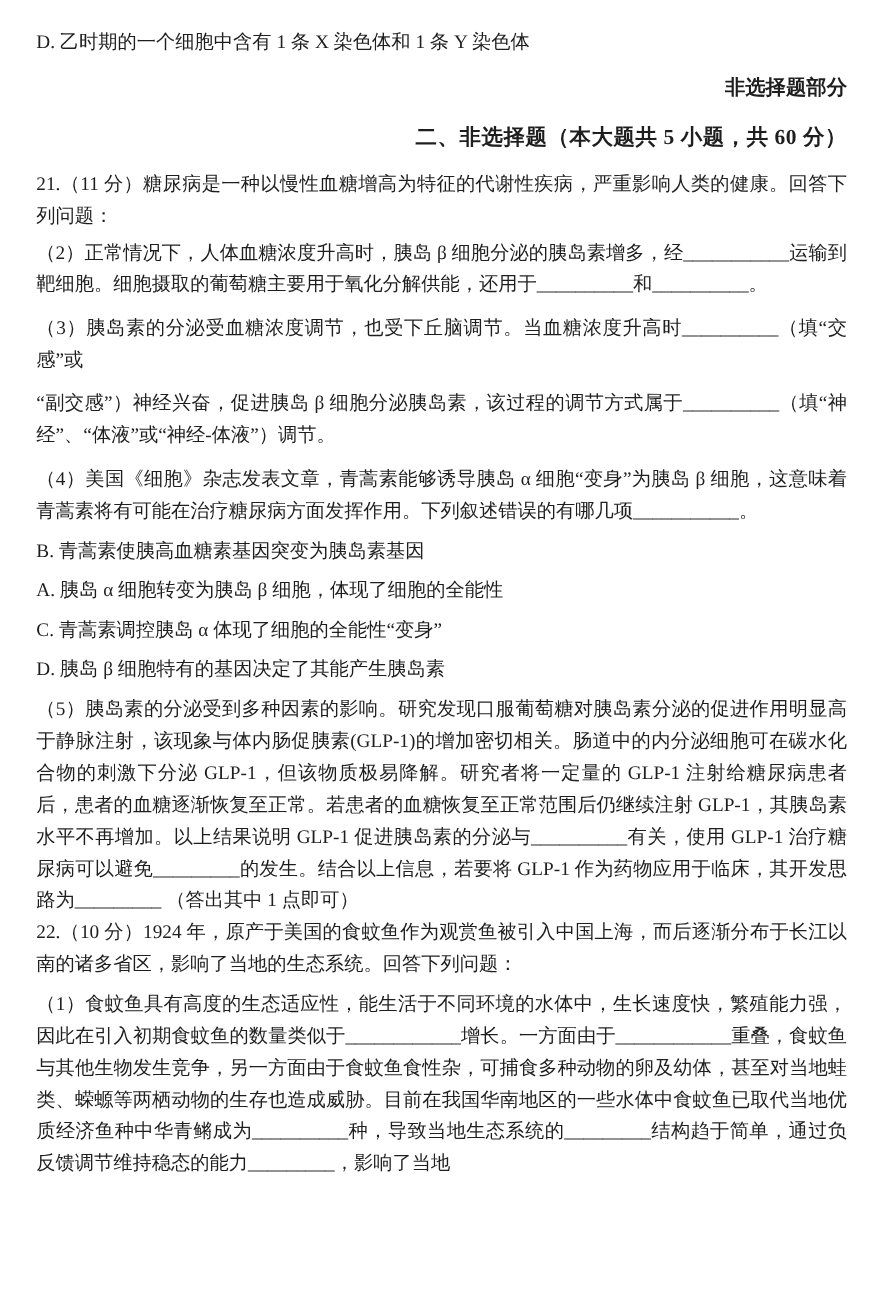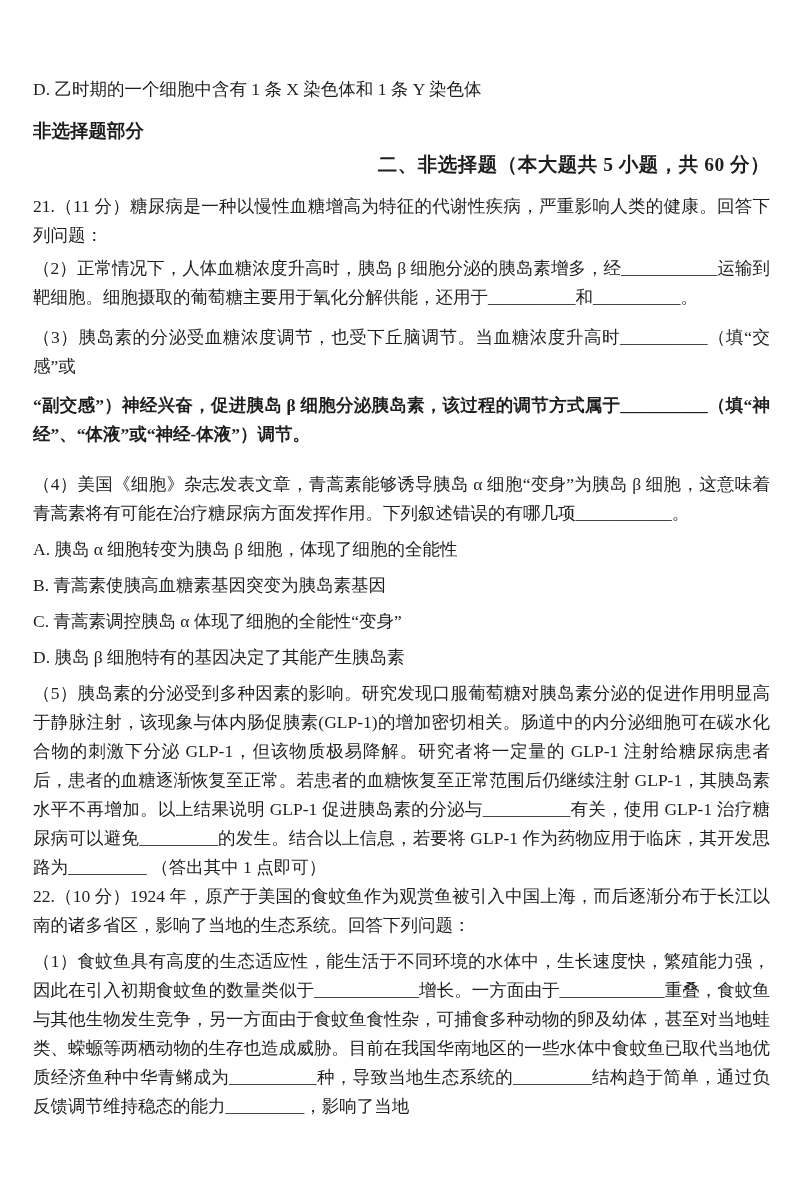--- a/index.html
+++ b/index.html
@@ -11,42 +11,42 @@
     width: 800px;
     height: 1196px;
     overflow: hidden;
     font-family: "Liberation Serif", "DejaVu Serif", serif;
     color: #1e1e1e;
   }
   .page {
     box-sizing: border-box;
     width: 800px;
     height: 980px;
-    padding: 75px 30px 0 33px;
+    padding: 24px 30px 0 33px;
     font-size: 17.5px;
     line-height: 29px;
     text-align: justify;
   }
   .para {
     margin: 0;
     word-break: break-all;
   }
   .mb-sm  { margin-bottom: 4px; }
   .mb-7   { margin-bottom: 7px; }
-  .mb-9   { margin-bottom: 21px; font-weight: bold; }
+  .mb-9   { margin-bottom: 11px; }
   .mb-11  { margin-bottom: 11px; }
   .mb-12  { margin-bottom: 10px; }
   .mb-13  { margin-bottom: 13px; }
   .mb-15  { margin-bottom: 15px; }
   .mb-18  { }
   .center-title {
-    text-align: left;
+    text-align: right;
     font-weight: bold;
     font-size: 18.5px;
-    margin: 0 0 4px 0;
+    margin: 0 0 16px 0;
   }
   .big-heading {
     font-weight: bold;
     font-size: 19.5px;
     text-align: right;
     margin: 0 0 13px 16px;
     letter-spacing: 0.5px;
   }
 </style>
 </head>
@@ -64,23 +64,23 @@
 
 
   <p class="para mb-11">（2）正常情况下，人体血糖浓度升高时，胰岛 β 细胞分泌的胰岛素增多，经___________运输到靶细胞。细胞摄取的葡萄糖主要用于氧化分解供能，还用于__________和__________。</p>
 
   <p class="para mb-12">（3）胰岛素的分泌受血糖浓度调节，也受下丘脑调节。当血糖浓度升高时__________（填“交感”或</p>
 
   <p class="para mb-9">“副交感”）神经兴奋，促进胰岛 β 细胞分泌胰岛素，该过程的调节方式属于__________（填“神经”、“体液”或“神经-体液”）调节。</p>
 
   <p class="para mb-7">（4）美国《细胞》杂志发表文章，青蒿素能够诱导胰岛 α 细胞“变身”为胰岛 β 细胞，这意味着青蒿素将有可能在治疗糖尿病方面发挥作用。下列叙述错误的有哪几项___________。</p>
 
+  <p class="para mb-7">B. 青蒿素使胰高血糖素基因突变为胰岛素基因</p>
+
   <p class="para mb-7">A. 胰岛 α 细胞转变为胰岛 β 细胞，体现了细胞的全能性</p>
-
-  <p class="para mb-7">B. 青蒿素使胰高血糖素基因突变为胰岛素基因</p>
 
   <p class="para mb-7">C. 青蒿素调控胰岛 α 体现了细胞的全能性“变身”</p>
 
   <p class="para mb-7">D. 胰岛 β 细胞特有的基因决定了其能产生胰岛素</p>
 
   <p class="para mb-18">（5）胰岛素的分泌受到多种因素的影响。研究发现口服葡萄糖对胰岛素分泌的促进作用明显高于静脉注射，该现象与体内肠促胰素(GLP-1)的增加密切相关。肠道中的内分泌细胞可在碳水化合物的刺激下分泌 GLP-1，但该物质极易降解。研究者将一定量的 GLP-1 注射给糖尿病患者后，患者的血糖逐渐恢复至正常。若患者的血糖恢复至正常范围后仍继续注射 GLP-1，其胰岛素水平不再增加。以上结果说明 GLP-1 促进胰岛素的分泌与__________有关，使用 GLP-1 治疗糖尿病可以避免_________的发生。结合以上信息，若要将 GLP-1 作为药物应用于临床，其开发思路为_________ （答出其中 1 点即可）</p>
 
   <p class="para mb-7">22.（10 分）1924 年，原产于美国的食蚊鱼作为观赏鱼被引入中国上海，而后逐渐分布于长江以南的诸多省区，影响了当地的生态系统。回答下列问题：</p>
 
   <p class="para">（1）食蚊鱼具有高度的生态适应性，能生活于不同环境的水体中，生长速度快，繁殖能力强，因此在引入初期食蚊鱼的数量类似于____________增长。一方面由于____________重叠，食蚊鱼与其他生物发生竞争，另一方面由于食蚊鱼食性杂，可捕食多种动物的卵及幼体，甚至对当地蛙类、蝾螈等两栖动物的生存也造成威胁。目前在我国华南地区的一些水体中食蚊鱼已取代当地优质经济鱼种中华青鳉成为__________种，导致当地生态系统的_________结构趋于简单，通过负反馈调节维持稳态的能力_________，影响了当地</p>

